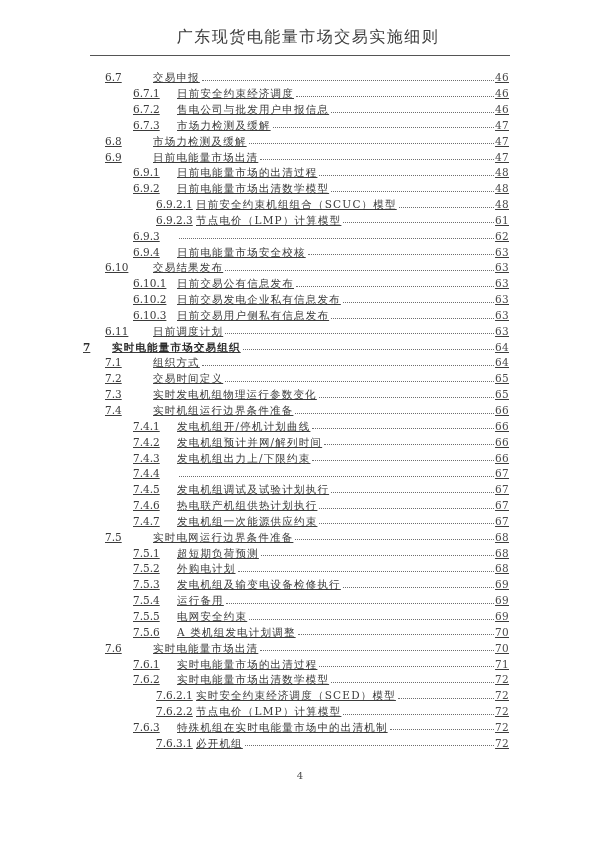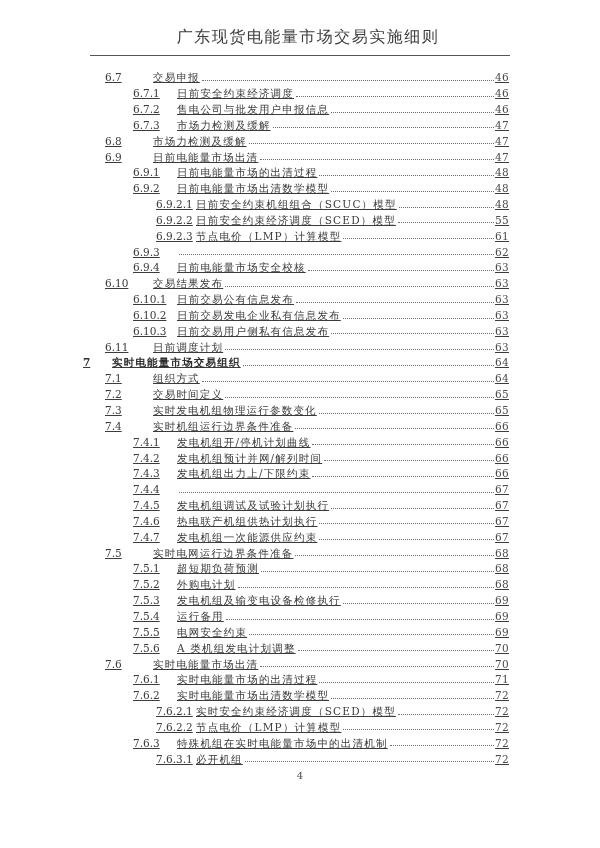--- a/index.html
+++ b/index.html
@@ -142,26 +142,20 @@
     <span class="dots"></span>
     <span class="page">48</span>
   </div>
       <div class="row l4">
     <span class="num">6.9.2.1</span>
     <span class="title">日前安全约束机组组合（SCUC）模型</span>
     <span class="dots"></span>
     <span class="page">48</span>
   </div>
       <div class="row l4">
-    <span class="num">6.9.2.2</span>
-    <span class="title">日前安全约束经济调度（SCED）模型</span>
-    <span class="dots"></span>
-    <span class="page">55</span>
-  </div>
-      <div class="row l4">
     <span class="num">6.9.2.3</span>
     <span class="title">节点电价（LMP）计算模型</span>
     <span class="dots"></span>
     <span class="page">61</span>
   </div>
       <div class="row l3">
     <span class="num">6.9.3</span>
     <span class="dots"></span>
     <span class="page">62</span>
   </div>

